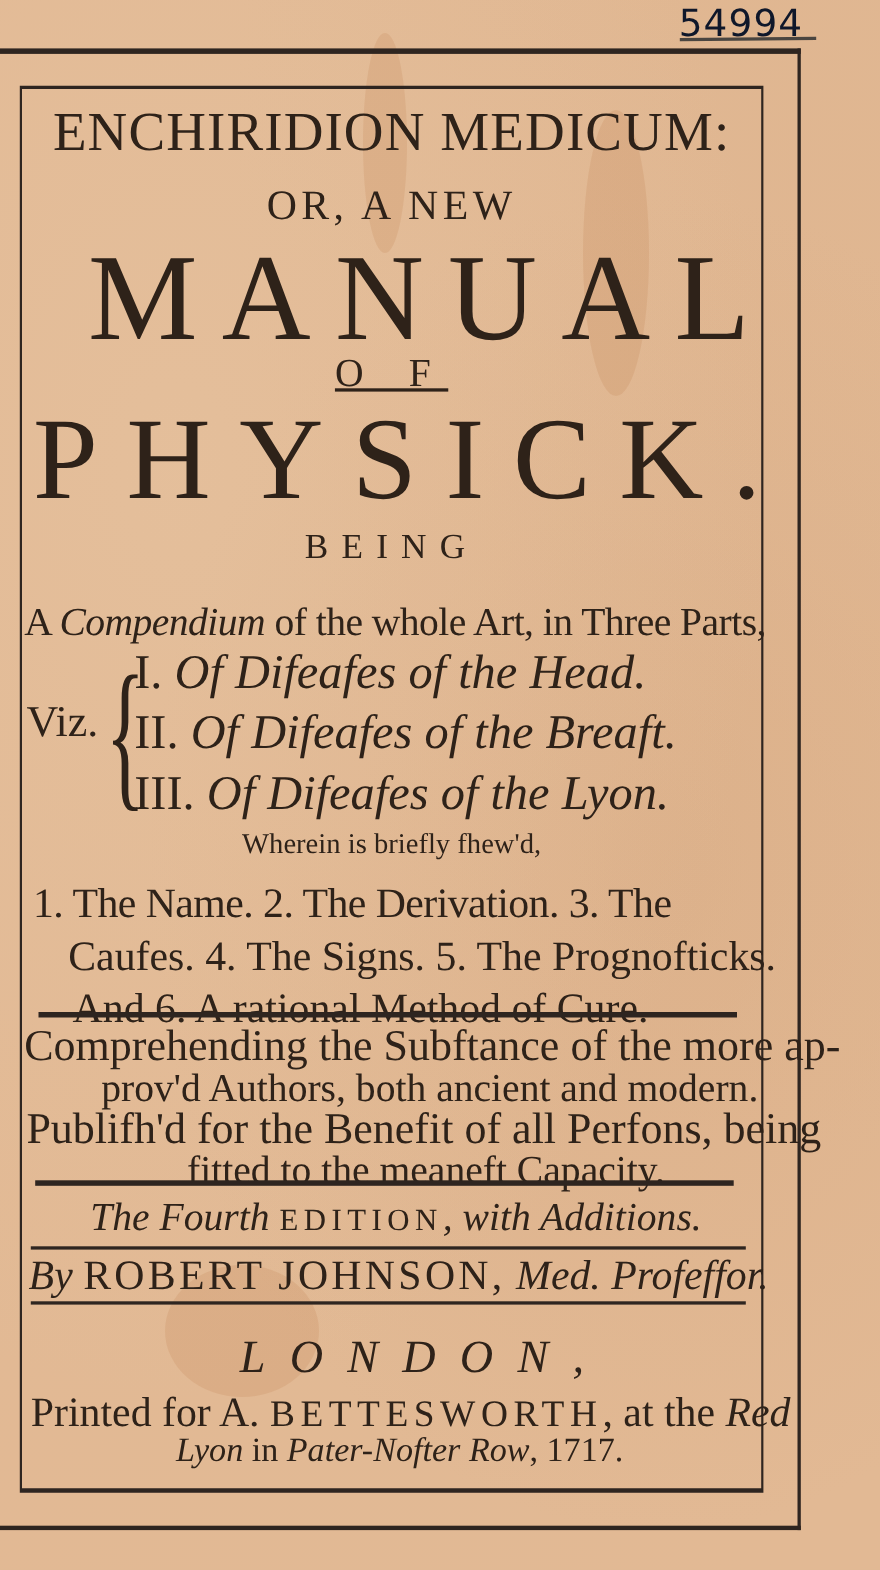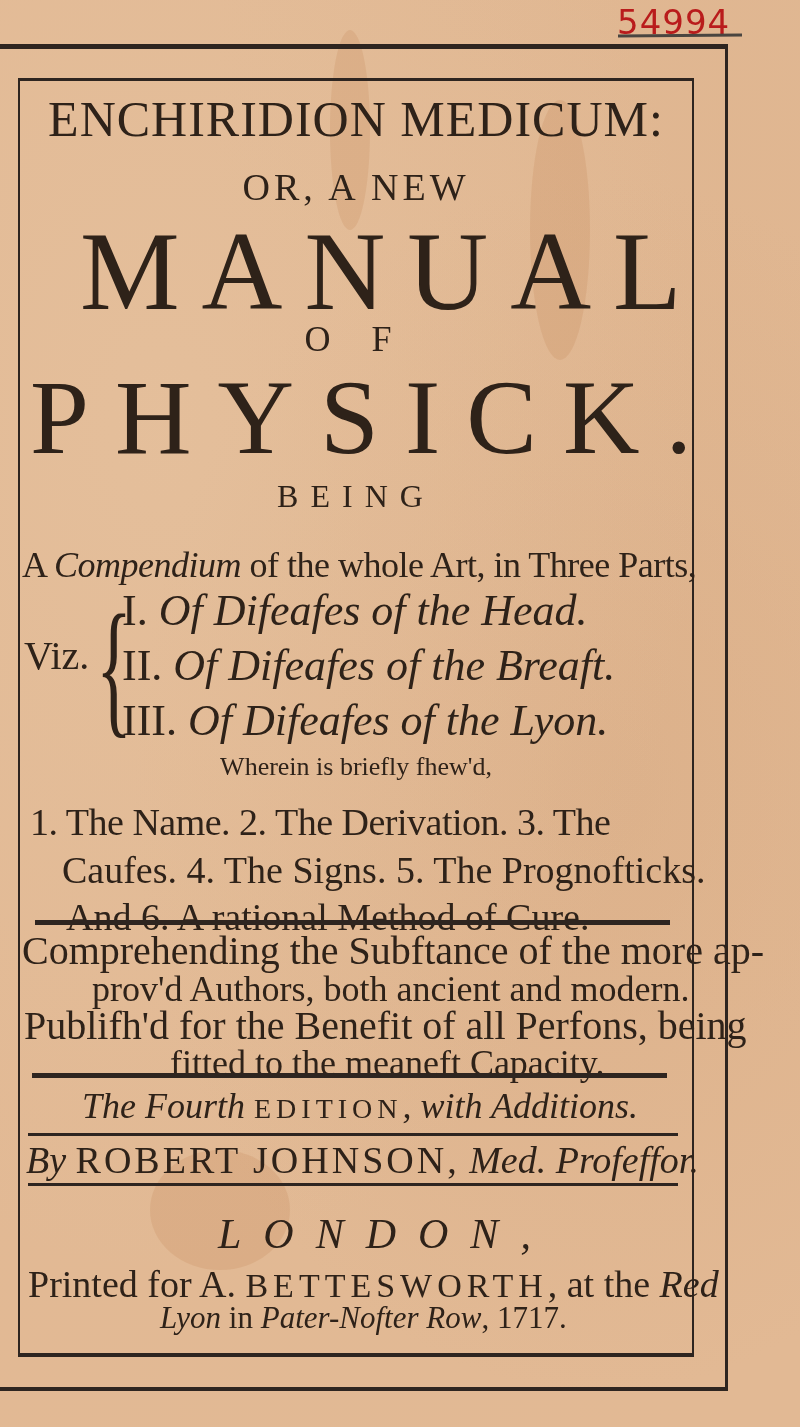--- a/index.html
+++ b/index.html
@@ -9,42 +9,42 @@
     background-image:
       radial-gradient(ellipse at 20% 30%, rgba(230,195,160,0.55), transparent 60%),
       radial-gradient(ellipse at 75% 55%, rgba(214,168,128,0.45), transparent 55%),
       radial-gradient(ellipse at 40% 80%, rgba(225,185,148,0.5), transparent 60%),
       radial-gradient(ellipse at 90% 10%, rgba(220,178,140,0.4), transparent 50%);
     font-family: "Liberation Serif", "DejaVu Serif", serif;
     color: #2e2219;
   }
   .acc-num {
     position: absolute; left: 617px; top: 2px;
-    font-family: "DejaVu Sans", sans-serif; font-size: 34px; color: #b91c1c;
+    font-family: "DejaVu Sans", sans-serif; font-size: 34px; color: #0f172a;
     letter-spacing: 1px;
   }
   .acc-num-underline {
     position: absolute; left: 618px; top: 34px; width: 124px; height: 3px;
     background: #4a4540; transform: rotate(-0.5deg);
   }
   .outer-frame {
     position: absolute; left: -4px; top: 44px; width: 732px; height: 1347px;
     border-top: 5px solid #2e2520; border-right: 3px solid #2e2520; border-bottom: 4px solid #2e2520;
     box-sizing: border-box;
   }
   .inner-frame {
     position: absolute; left: 18px; top: 78px; width: 676px; height: 1279px;
     border: 2px solid #2e2520; border-top-width: 3px; border-bottom-width: 4px;
     box-sizing: border-box;
   }
   .line { position: absolute; left: 0; right: 0; text-align: center; white-space: nowrap; }
   .t1 { top: 90px; font-size: 50px; letter-spacing: 1px; left: 22px; right: 110px; }
   .t2 { top: 165px; font-size: 38px; letter-spacing: 4px; left: 22px; right: 110px; }
   .t3 { top: 215px; font-size: 112px; letter-spacing: 22px; left: 70px; right: 110px; line-height: 1; margin-left: 10px; }
-  .t4 { top: 318px; font-size: 36px; letter-spacing: 16px; left: 22px; right: 110px; }
+  .t4 { top: 318px; font-size: 36px; letter-spacing: 16px; left: 22px; right: 110px; text-decoration: underline; }
   .t5 { top: 365px; font-size: 106px; letter-spacing: 26px; left: 30px; right: 100px; line-height: 1; }
   .t6 { top: 478px; font-size: 32px; letter-spacing: 12px; left: 22px; right: 110px; }
   .t7 { top: 528px; font-size: 36px; left: 22px; right: 110px; letter-spacing: -0.5px; margin-top: 16px; }
   .t7 i { font-style: italic; }
   .viz { position: absolute; left: 24px; top: 632px; font-size: 40px; }
   .brace { position: absolute; left: 96px; top: 592px; font-size: 150px; line-height: 1; font-weight: 300; transform: scaleX(0.5); transform-origin: left top; }
   .part { position: absolute; left: 122px; font-size: 44px; font-style: italic; white-space: nowrap; }
   .part b { font-style: normal; font-weight: normal; }
   .p1 { top: 585px; }
   .p2 { top: 640px; }

